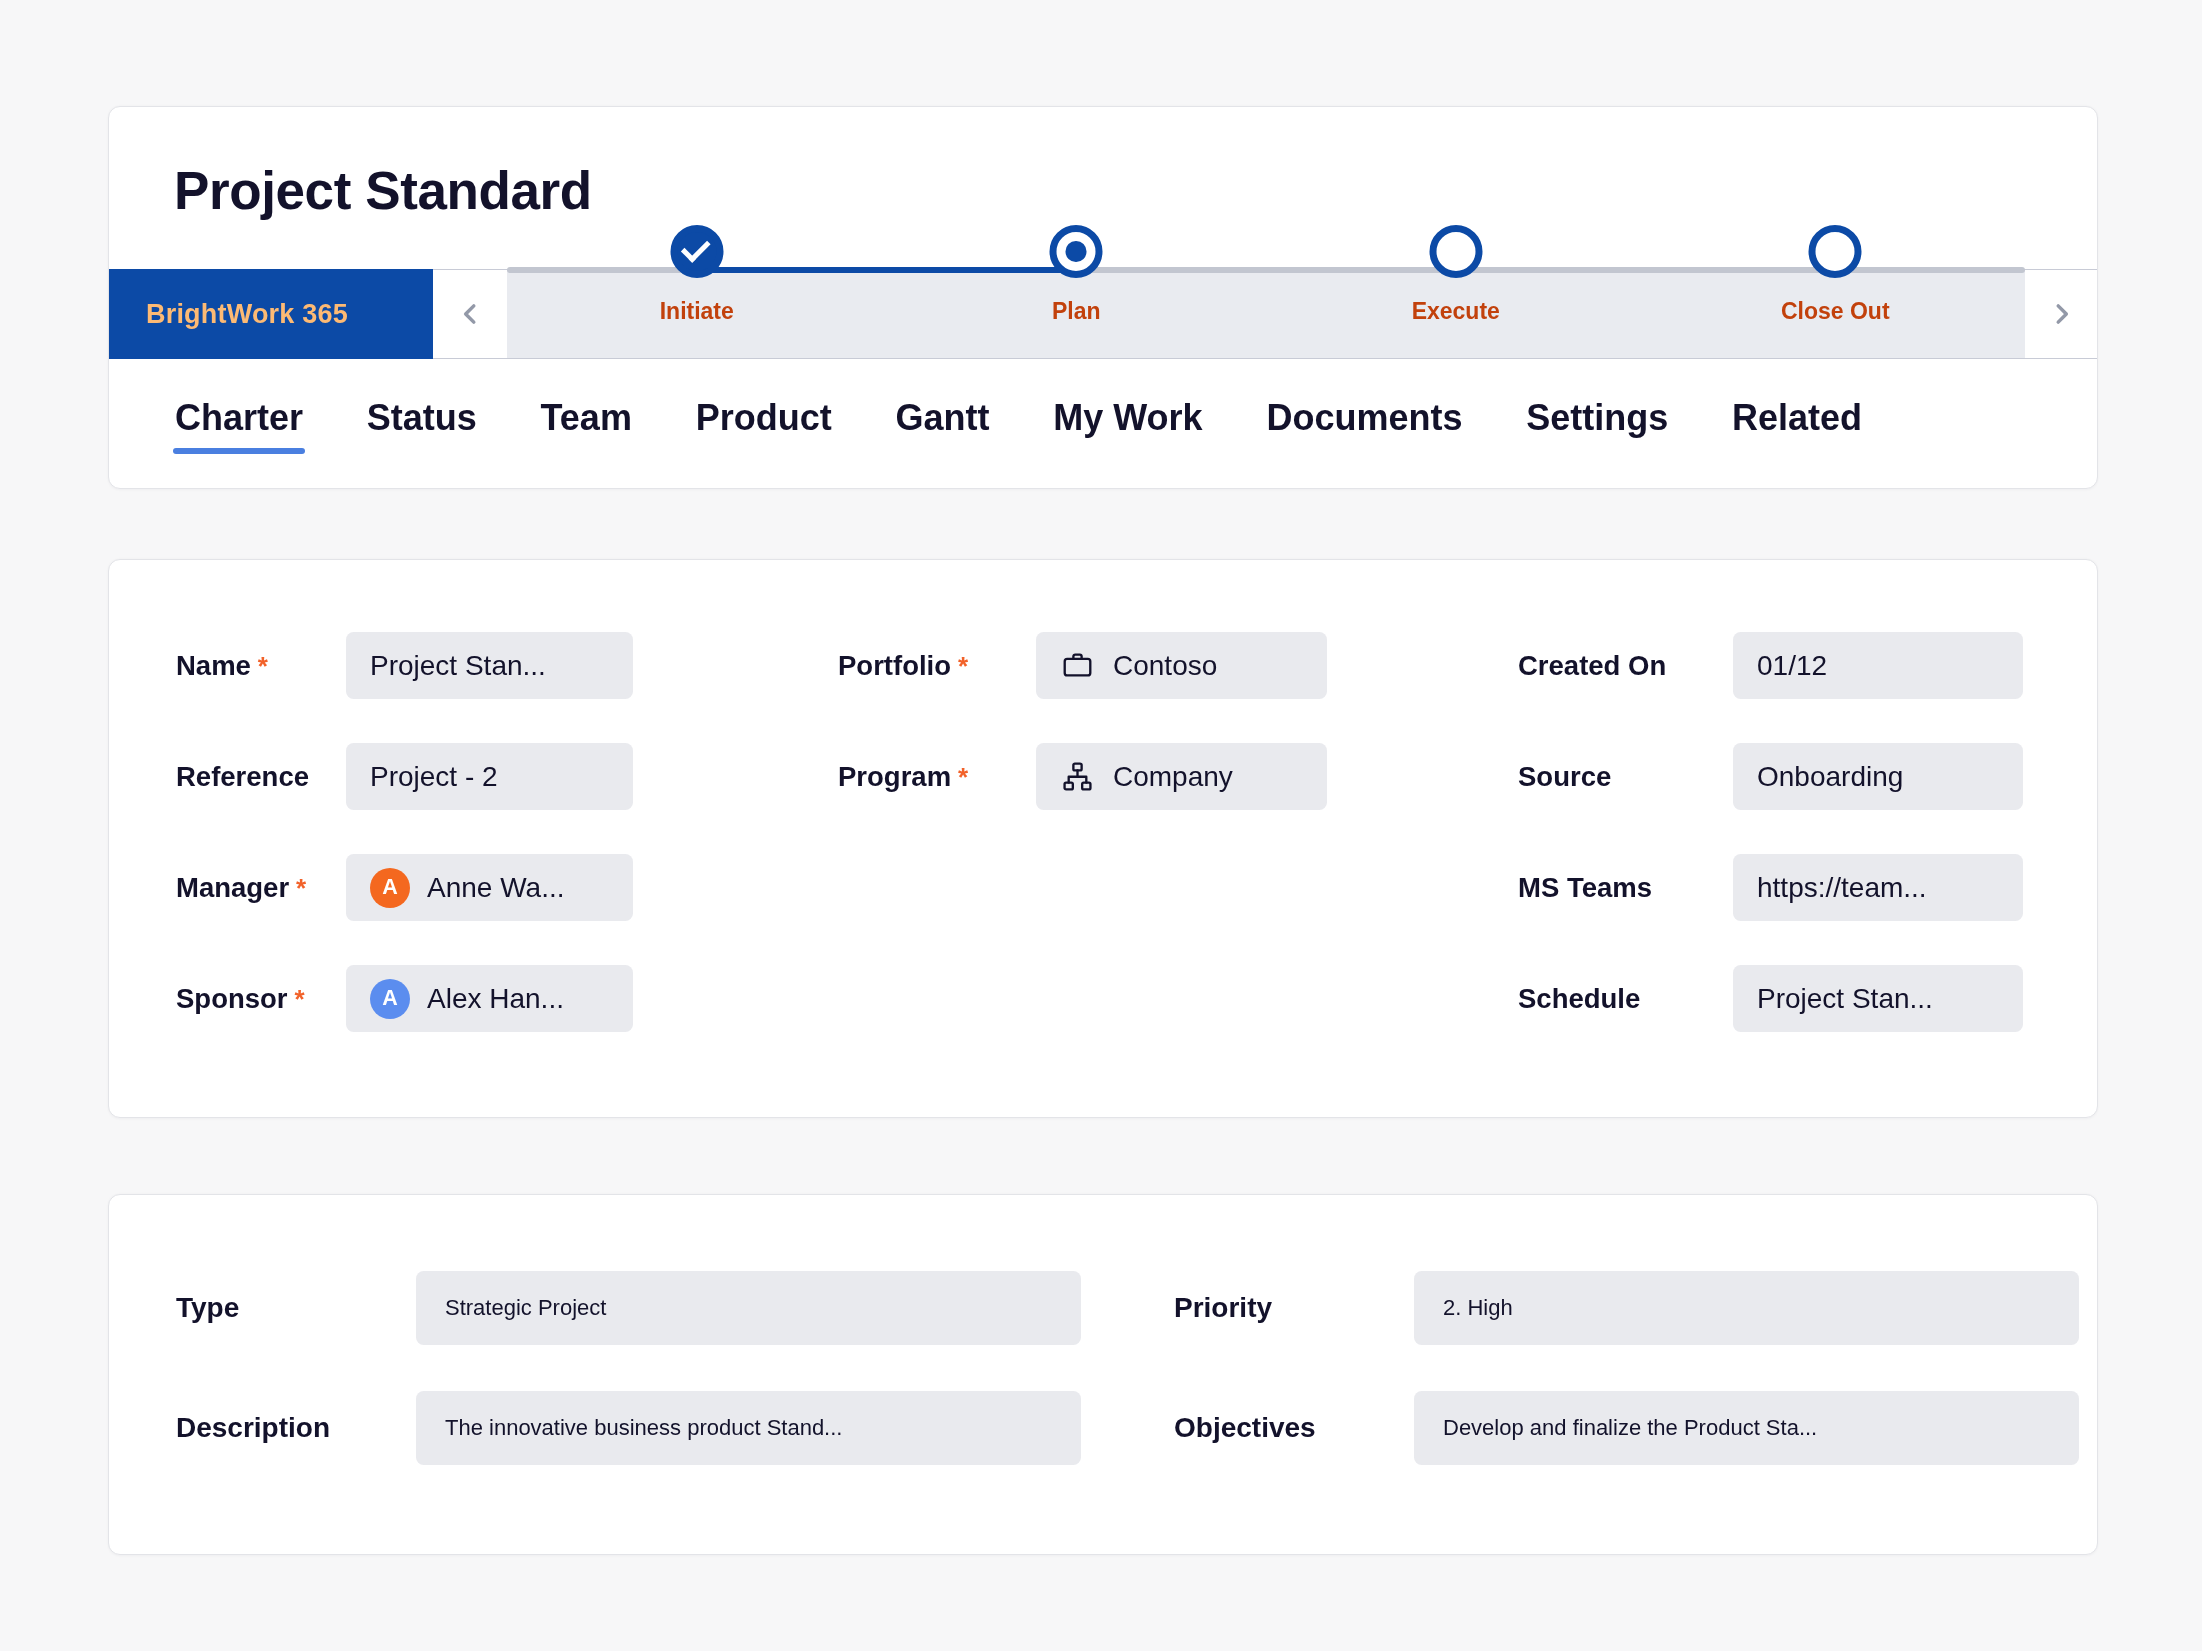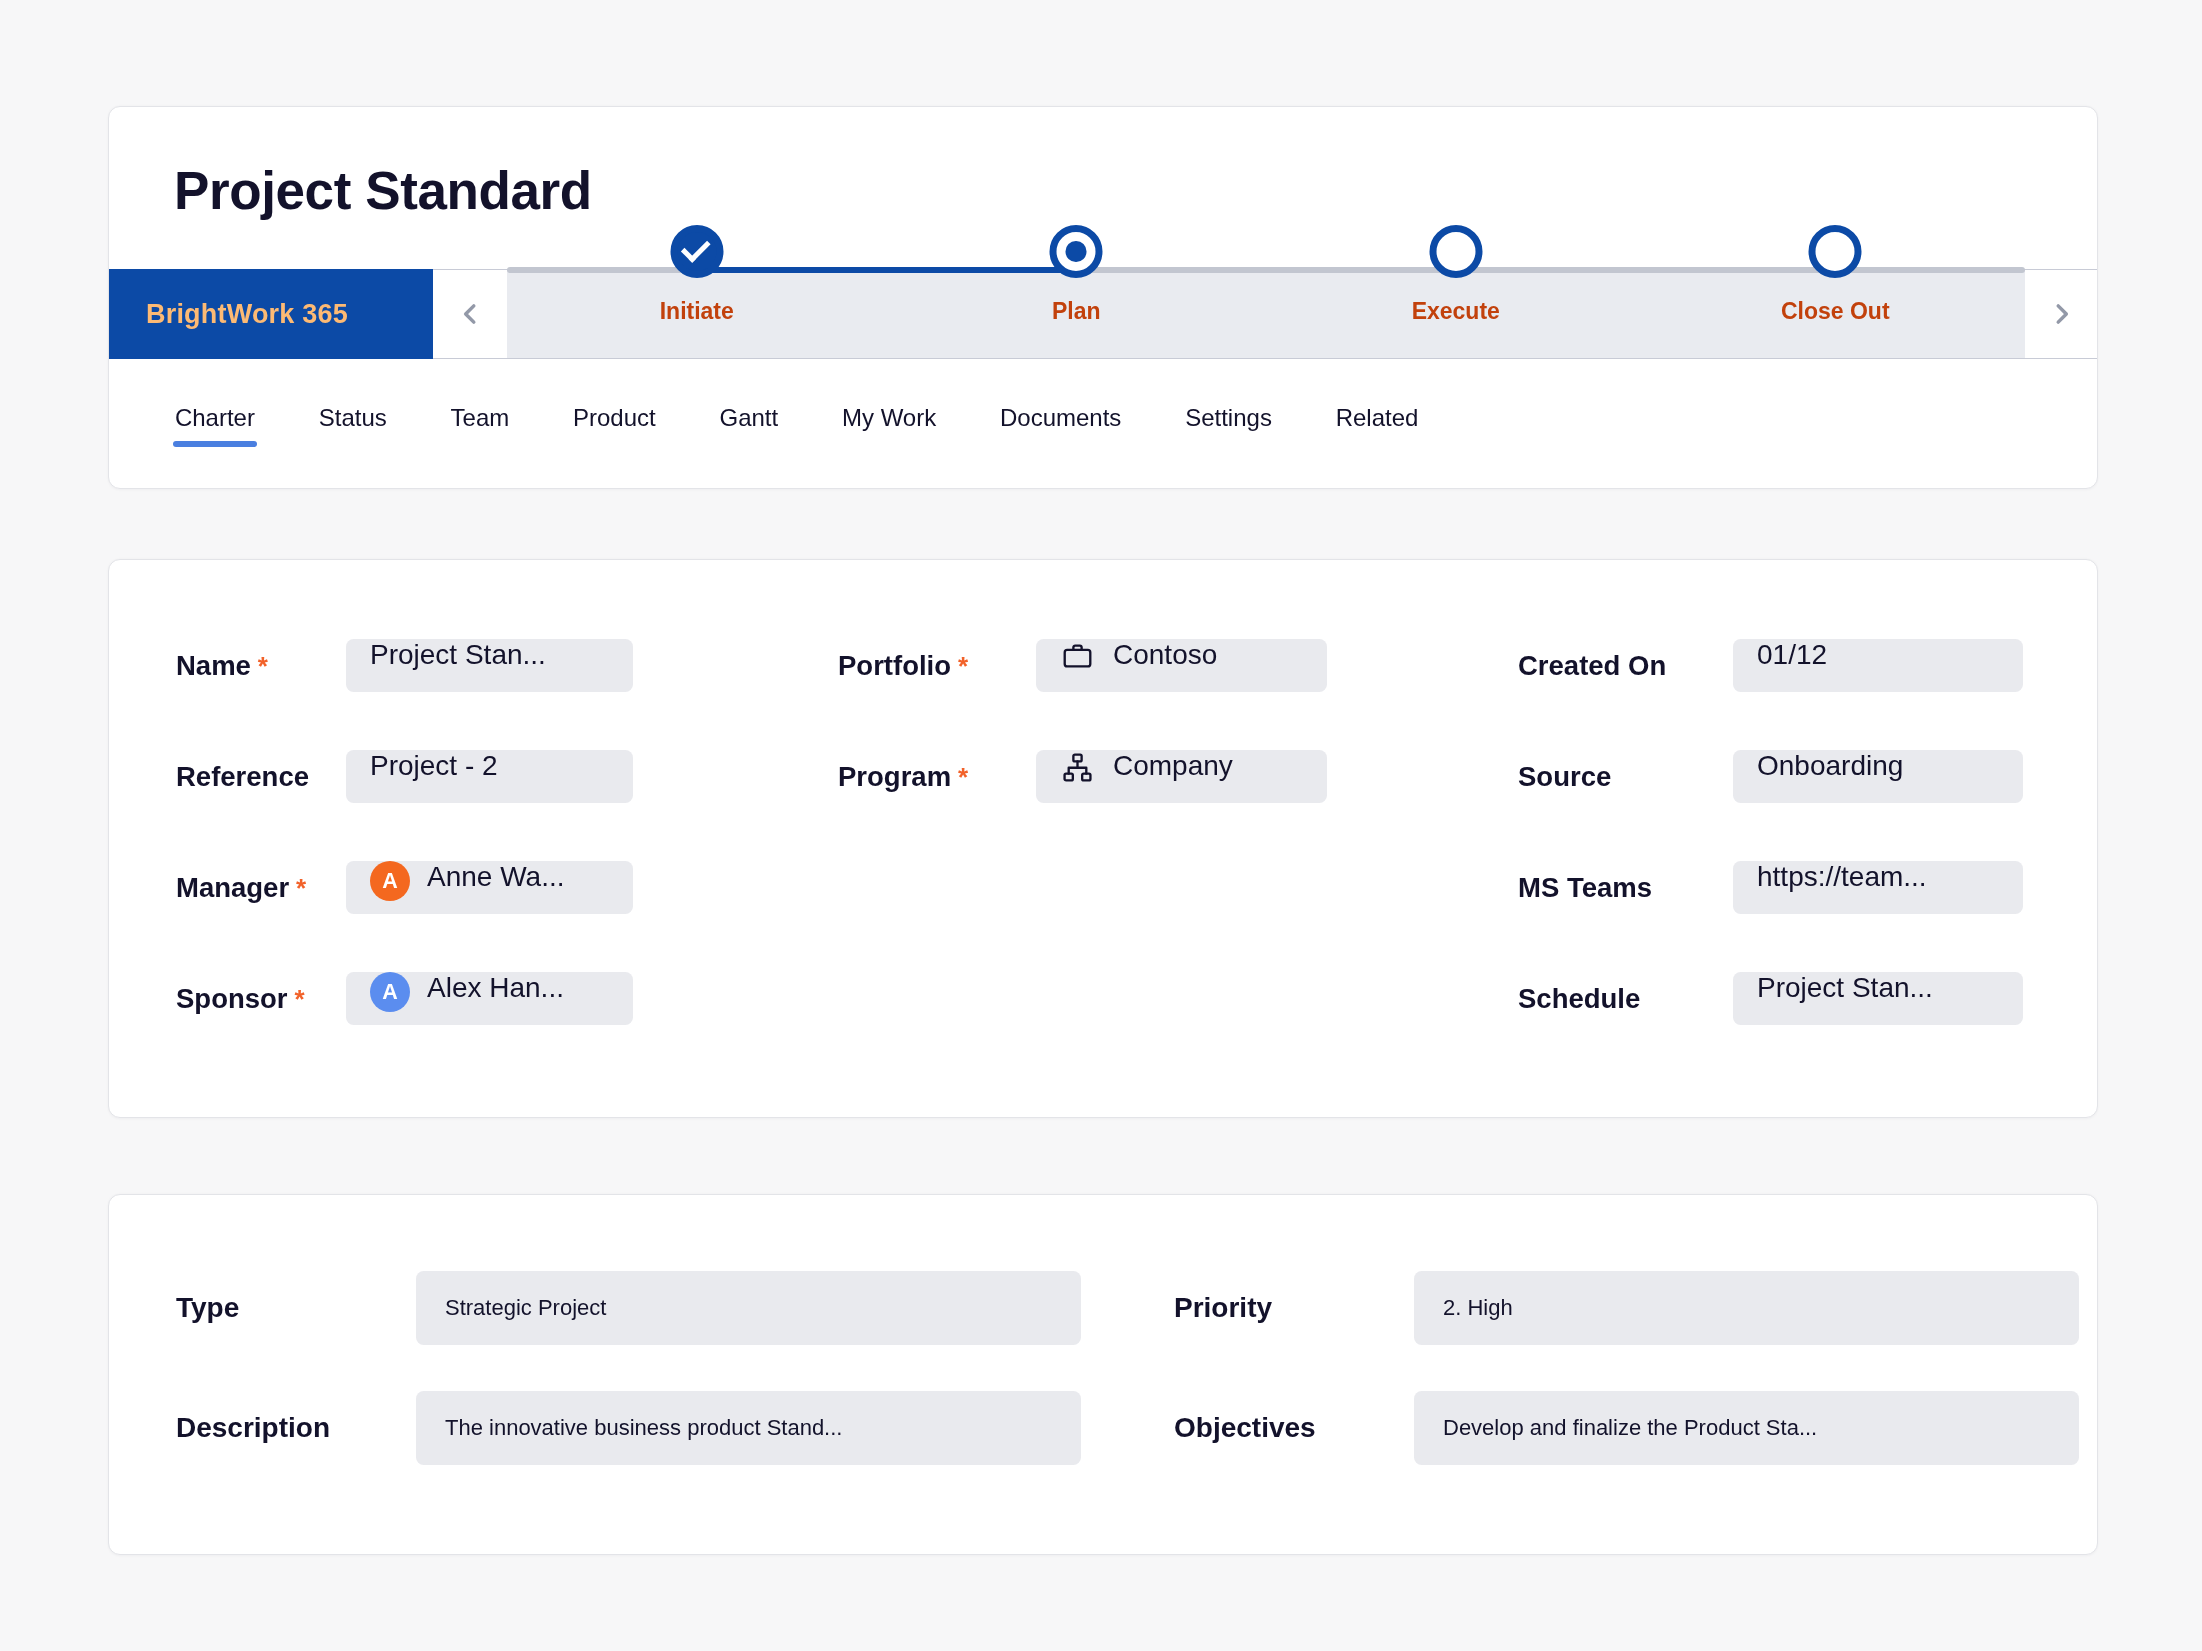--- a/index.html
+++ b/index.html
@@ -136,22 +136,22 @@
     left: 0; top: 252px;
     width: 1990px; height: 131px;
     display: flex;
     align-items: center;
     padding-left: 59px;
   }
   .tab {
     position: relative;
     margin-right: 50px;
     padding: 5.2px 6.9px 19px 6.9px;
-    font-size: 24px;
-    font-weight: 400;
+    font-size: 36px;
+    font-weight: 700;
     color: #13122b;
     white-space: nowrap;
     cursor: pointer;
   }
   .tab.active::after {
     content: "";
     position: absolute;
     left: 5.2px; right: 5.2px; bottom: 3.4px;
     height: 6px;
     border-radius: 3.4px;
@@ -181,23 +181,23 @@
     font-size: 27.5px;
     font-weight: 700;
     color: #13122b;
     white-space: nowrap;
     flex: 0 0 auto;
   }
   .req { color: #f2622a; font-size: 26px; margin-left: 6.9px; font-weight: 700; }
   .fv {
     background: #e9eaee;
     border-radius: 7.7px;
-    height: 53px;
+    height: 67px;
     display: flex;
-    align-items: flex-start;
+    align-items: center;
     padding: 0 24px;
     font-size: 28px;
     color: #13122b;
     overflow: hidden;
     white-space: nowrap;
     cursor: pointer;
   }
   
   .col1 .fl { width: 170px; }
   .col1 .fv { width: 287px; }

